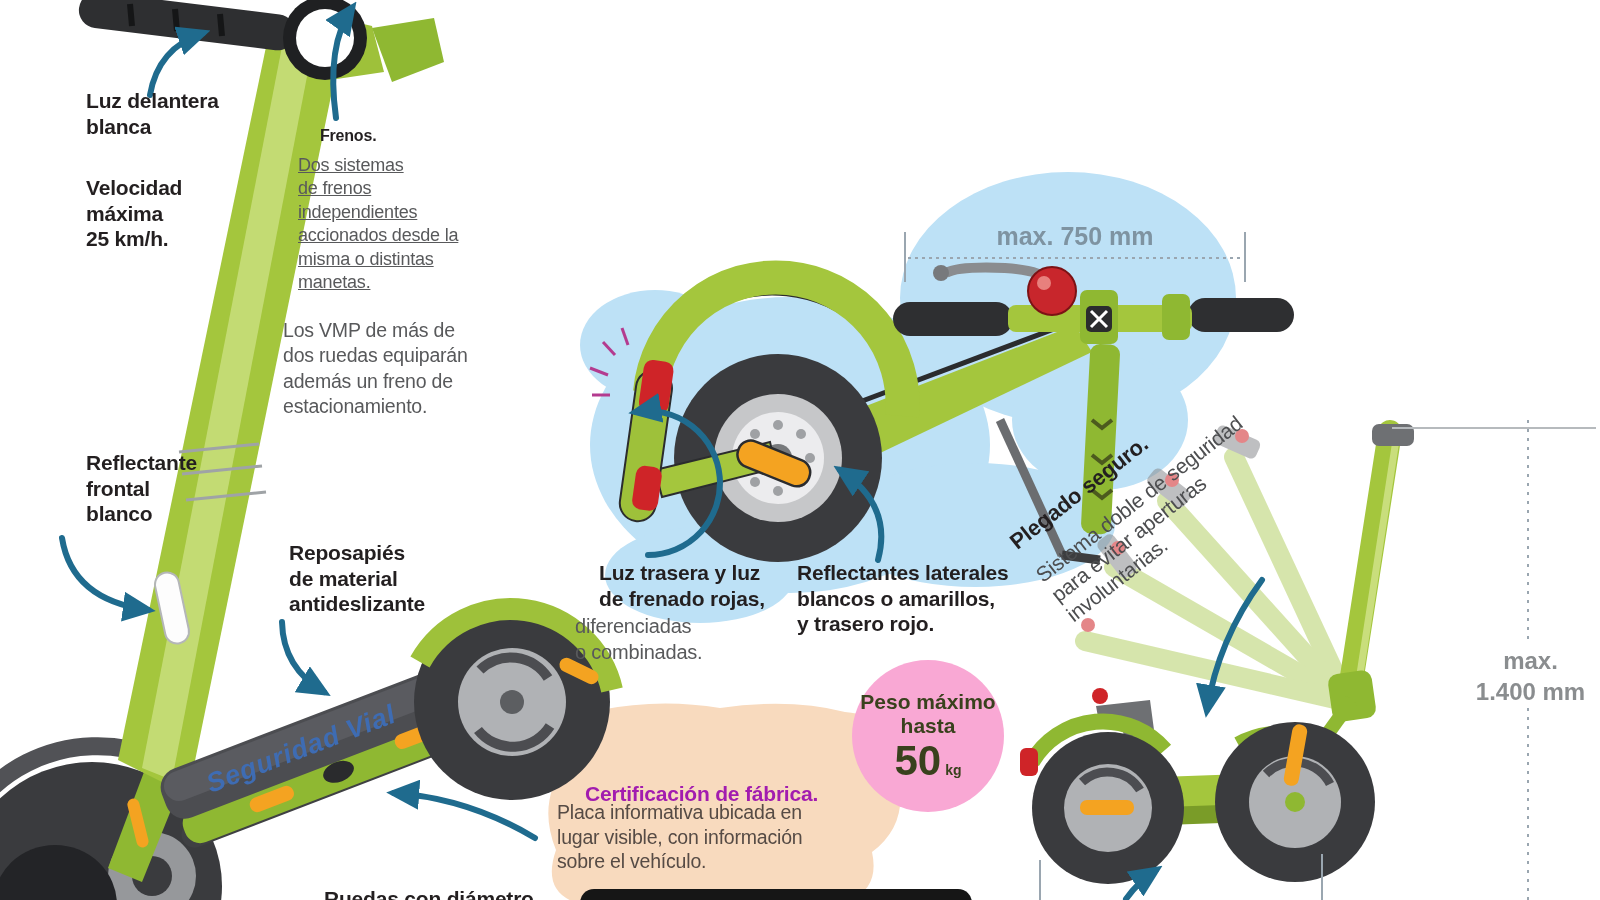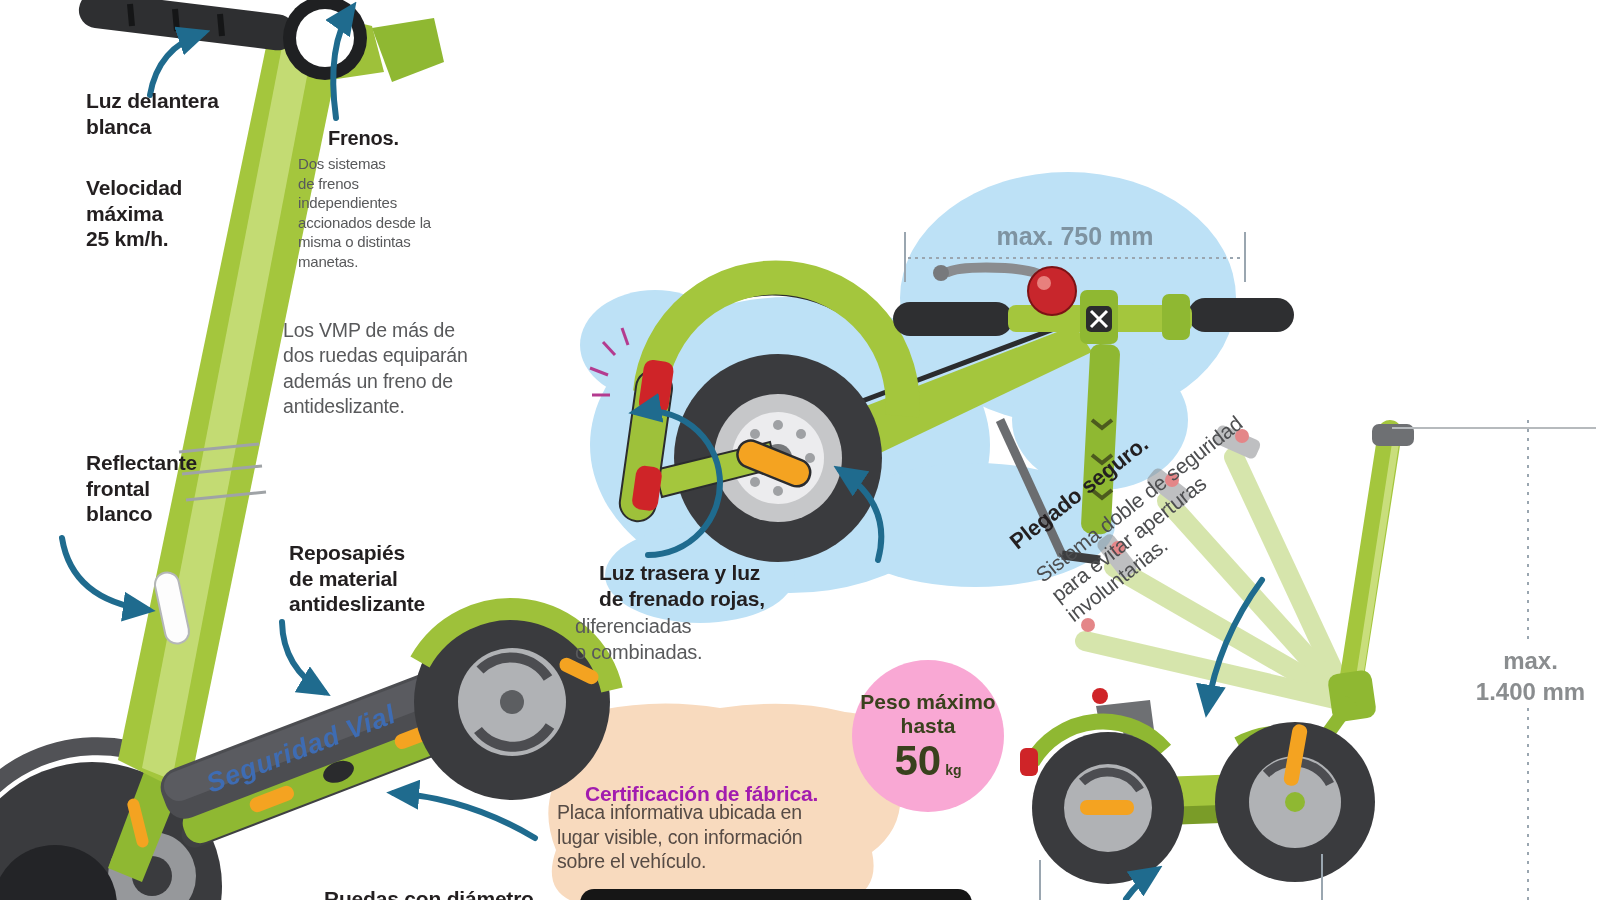--- a/index.html
+++ b/index.html
@@ -231,45 +231,48 @@
     </g>
   </svg>
 
   <div class="txt lbl" style="left:62px;top:88px;">Luz delantera
 blanca</div>
 
   <div class="txt lbl" style="left:62px;top:175px;">Velocidad
 máxima
 25 km/h.</div>
 
-  <div class="txt lbl" style="left:304px;top:126px;font-size:20px;text-align:center;">Frenos.</div>
-  <div class="txt body" style="left:298px;top:154px;font-size:15px;">Dos sistemas
+  <div class="txt lbl" style="left:296px;top:126px;font-size:16px;text-align:center;">Frenos.</div>
+  <div class="txt body" style="left:298px;top:154px;font-size:18px;text-decoration:underline;">Dos sistemas
 de frenos
 independientes
 accionados desde la
 misma o distintas
 manetas.</div>
   <div class="txt body" style="left:283px;top:318px;font-size:19.5px;">Los VMP de más de
 dos ruedas equiparán
 además un freno de
-antideslizante.</div>
+estacionamiento.</div>
 
   <div class="txt lbl" style="left:62px;top:450px;">Reflectante
 frontal
 blanco</div>
 
   <div class="txt lbl" style="left:265px;top:540px;">Reposapiés
 de material
 antideslizante</div>
 
   <div class="txt body" style="left:575px;top:613px;">diferenciadas
 o combinadas.</div>
   <div class="txt lbl" style="left:575px;top:560px;">Luz trasera y luz
 de frenado rojas,</div>
 
+  <div class="txt lbl" style="left:773px;top:560px;">Reflectantes laterales
+blancos o amarillos,
+y trasero rojo.</div>
 
   <div class="txt dim" style="left:960px;top:222px;width:230px;text-align:center;">max. 750 mm</div>
 
   <div class="txt folding-block" style="left:1008px;top:408px;width:312px;">
     <div class="t">Plegado seguro.</div>
     <div class="b">Sistema doble de seguridad
 para evitar aperturas
 involuntarias.</div>
   </div>
 

